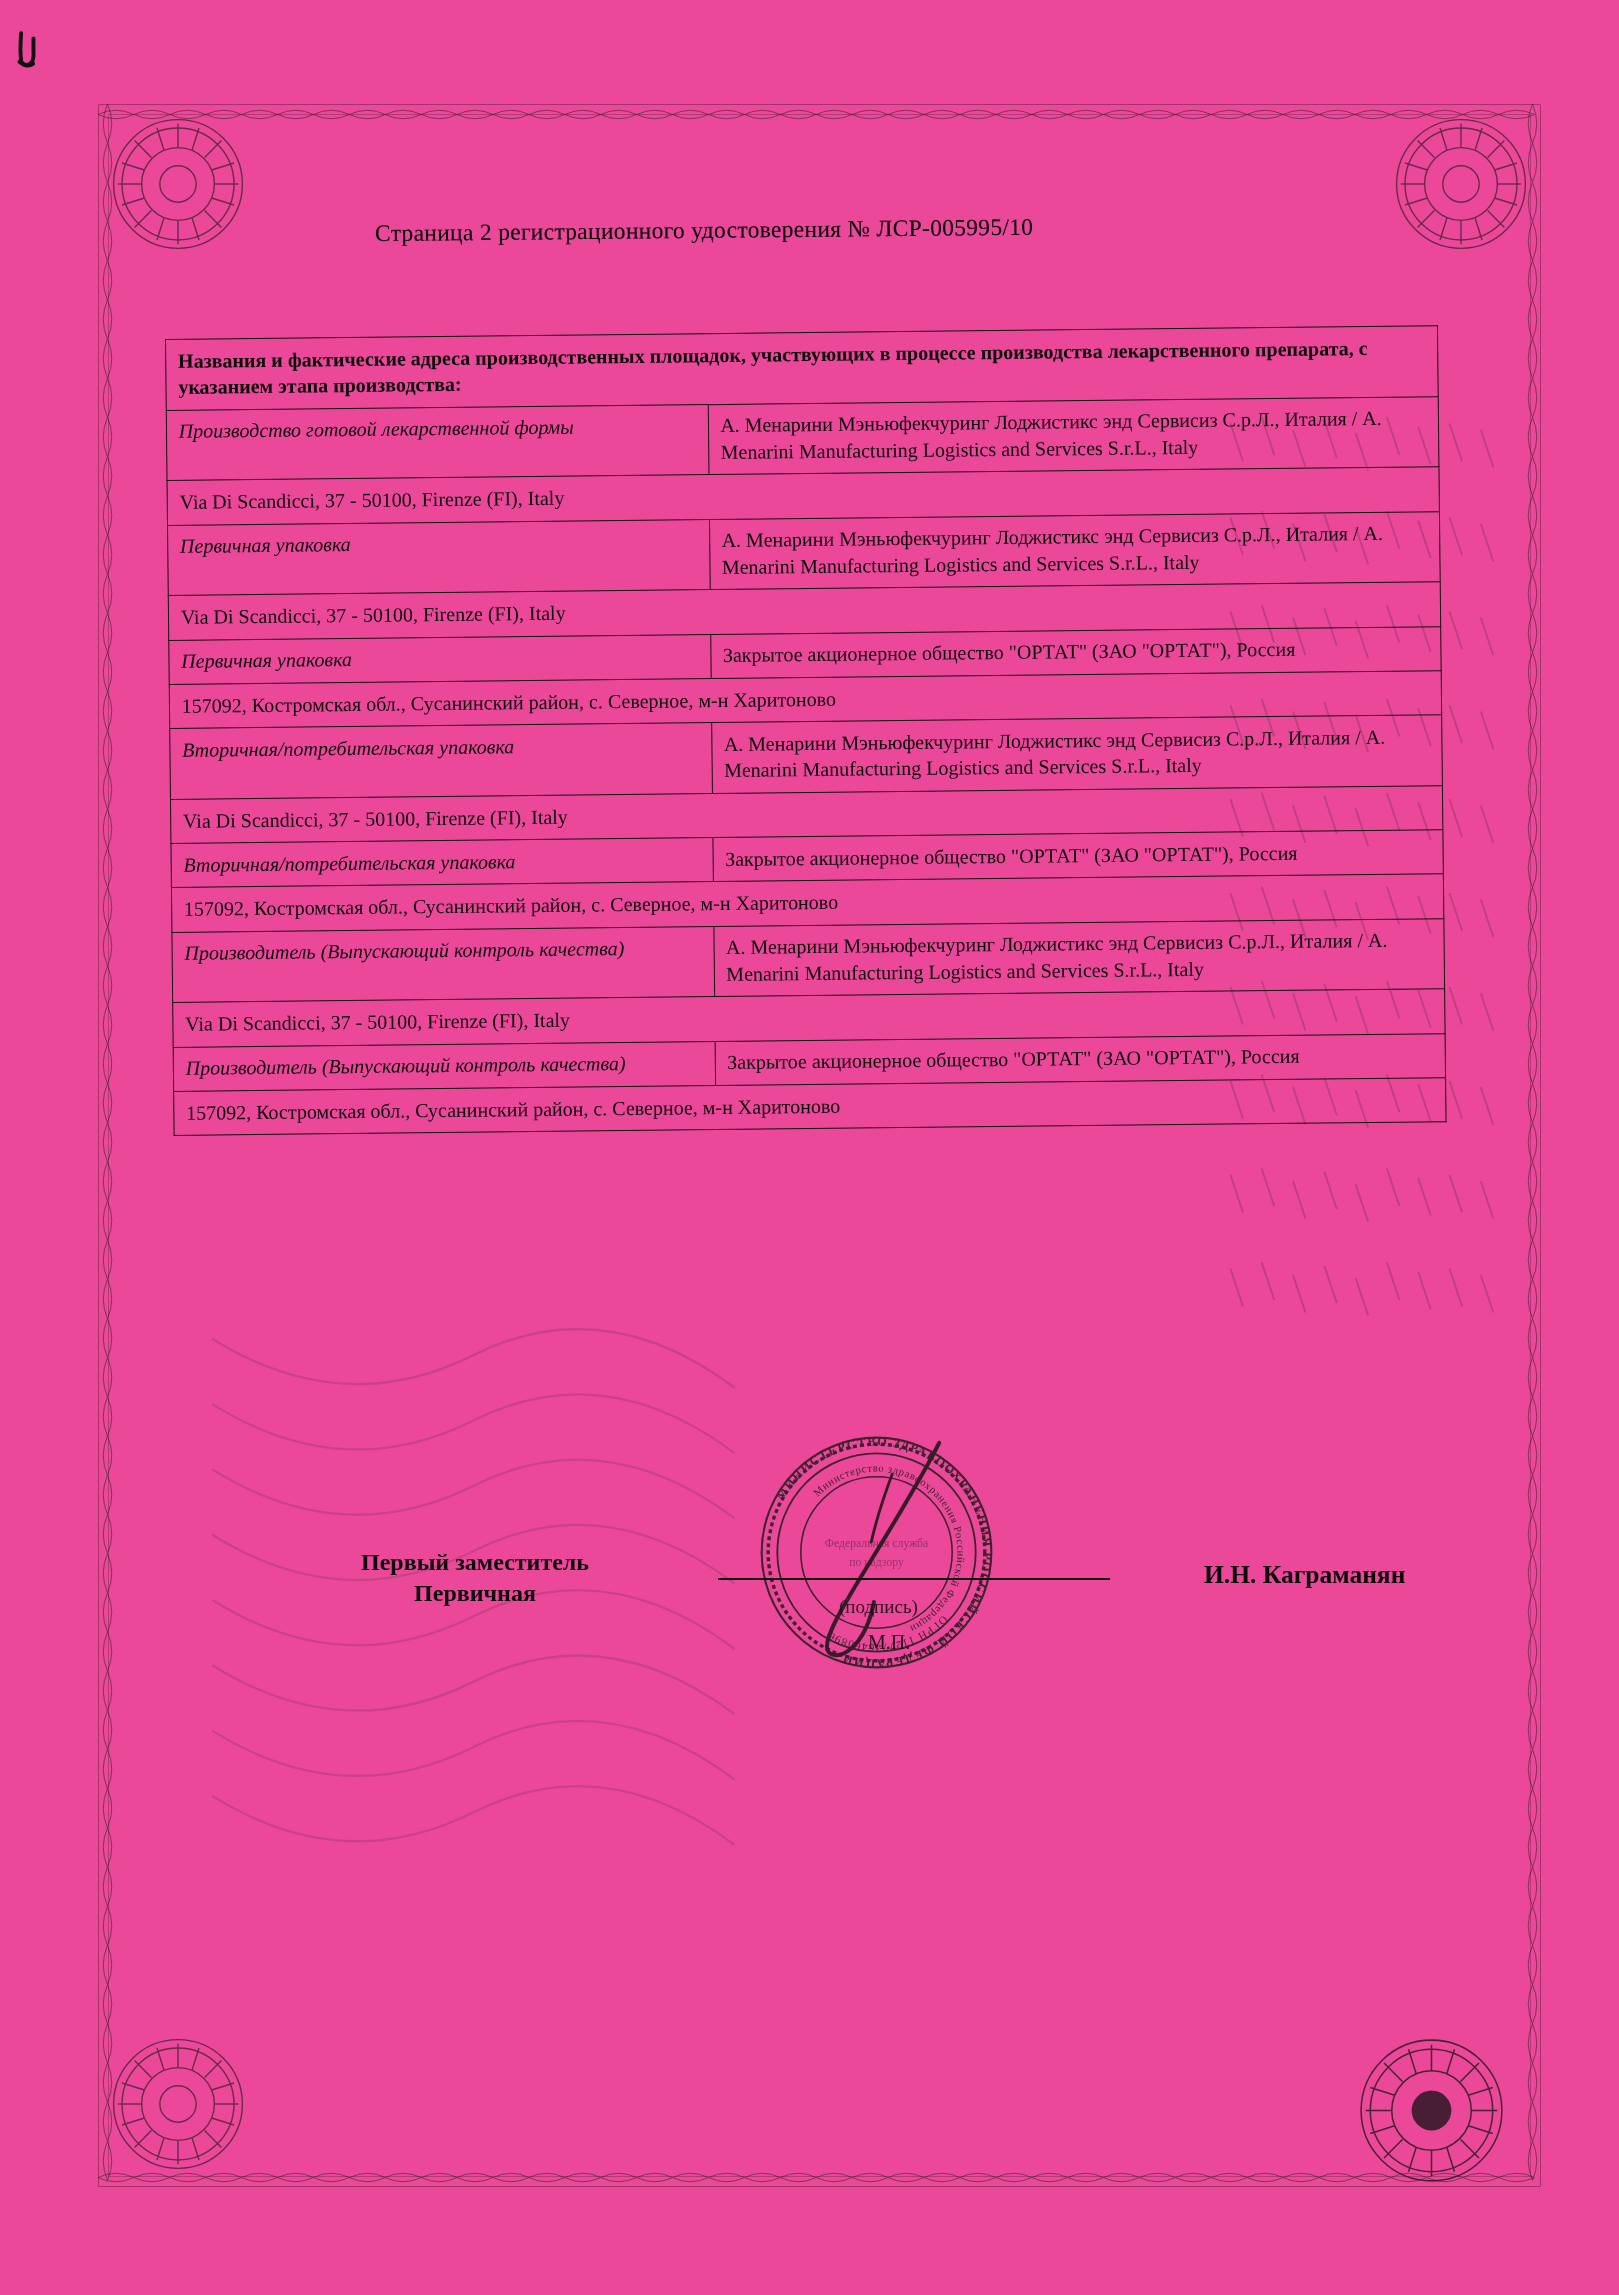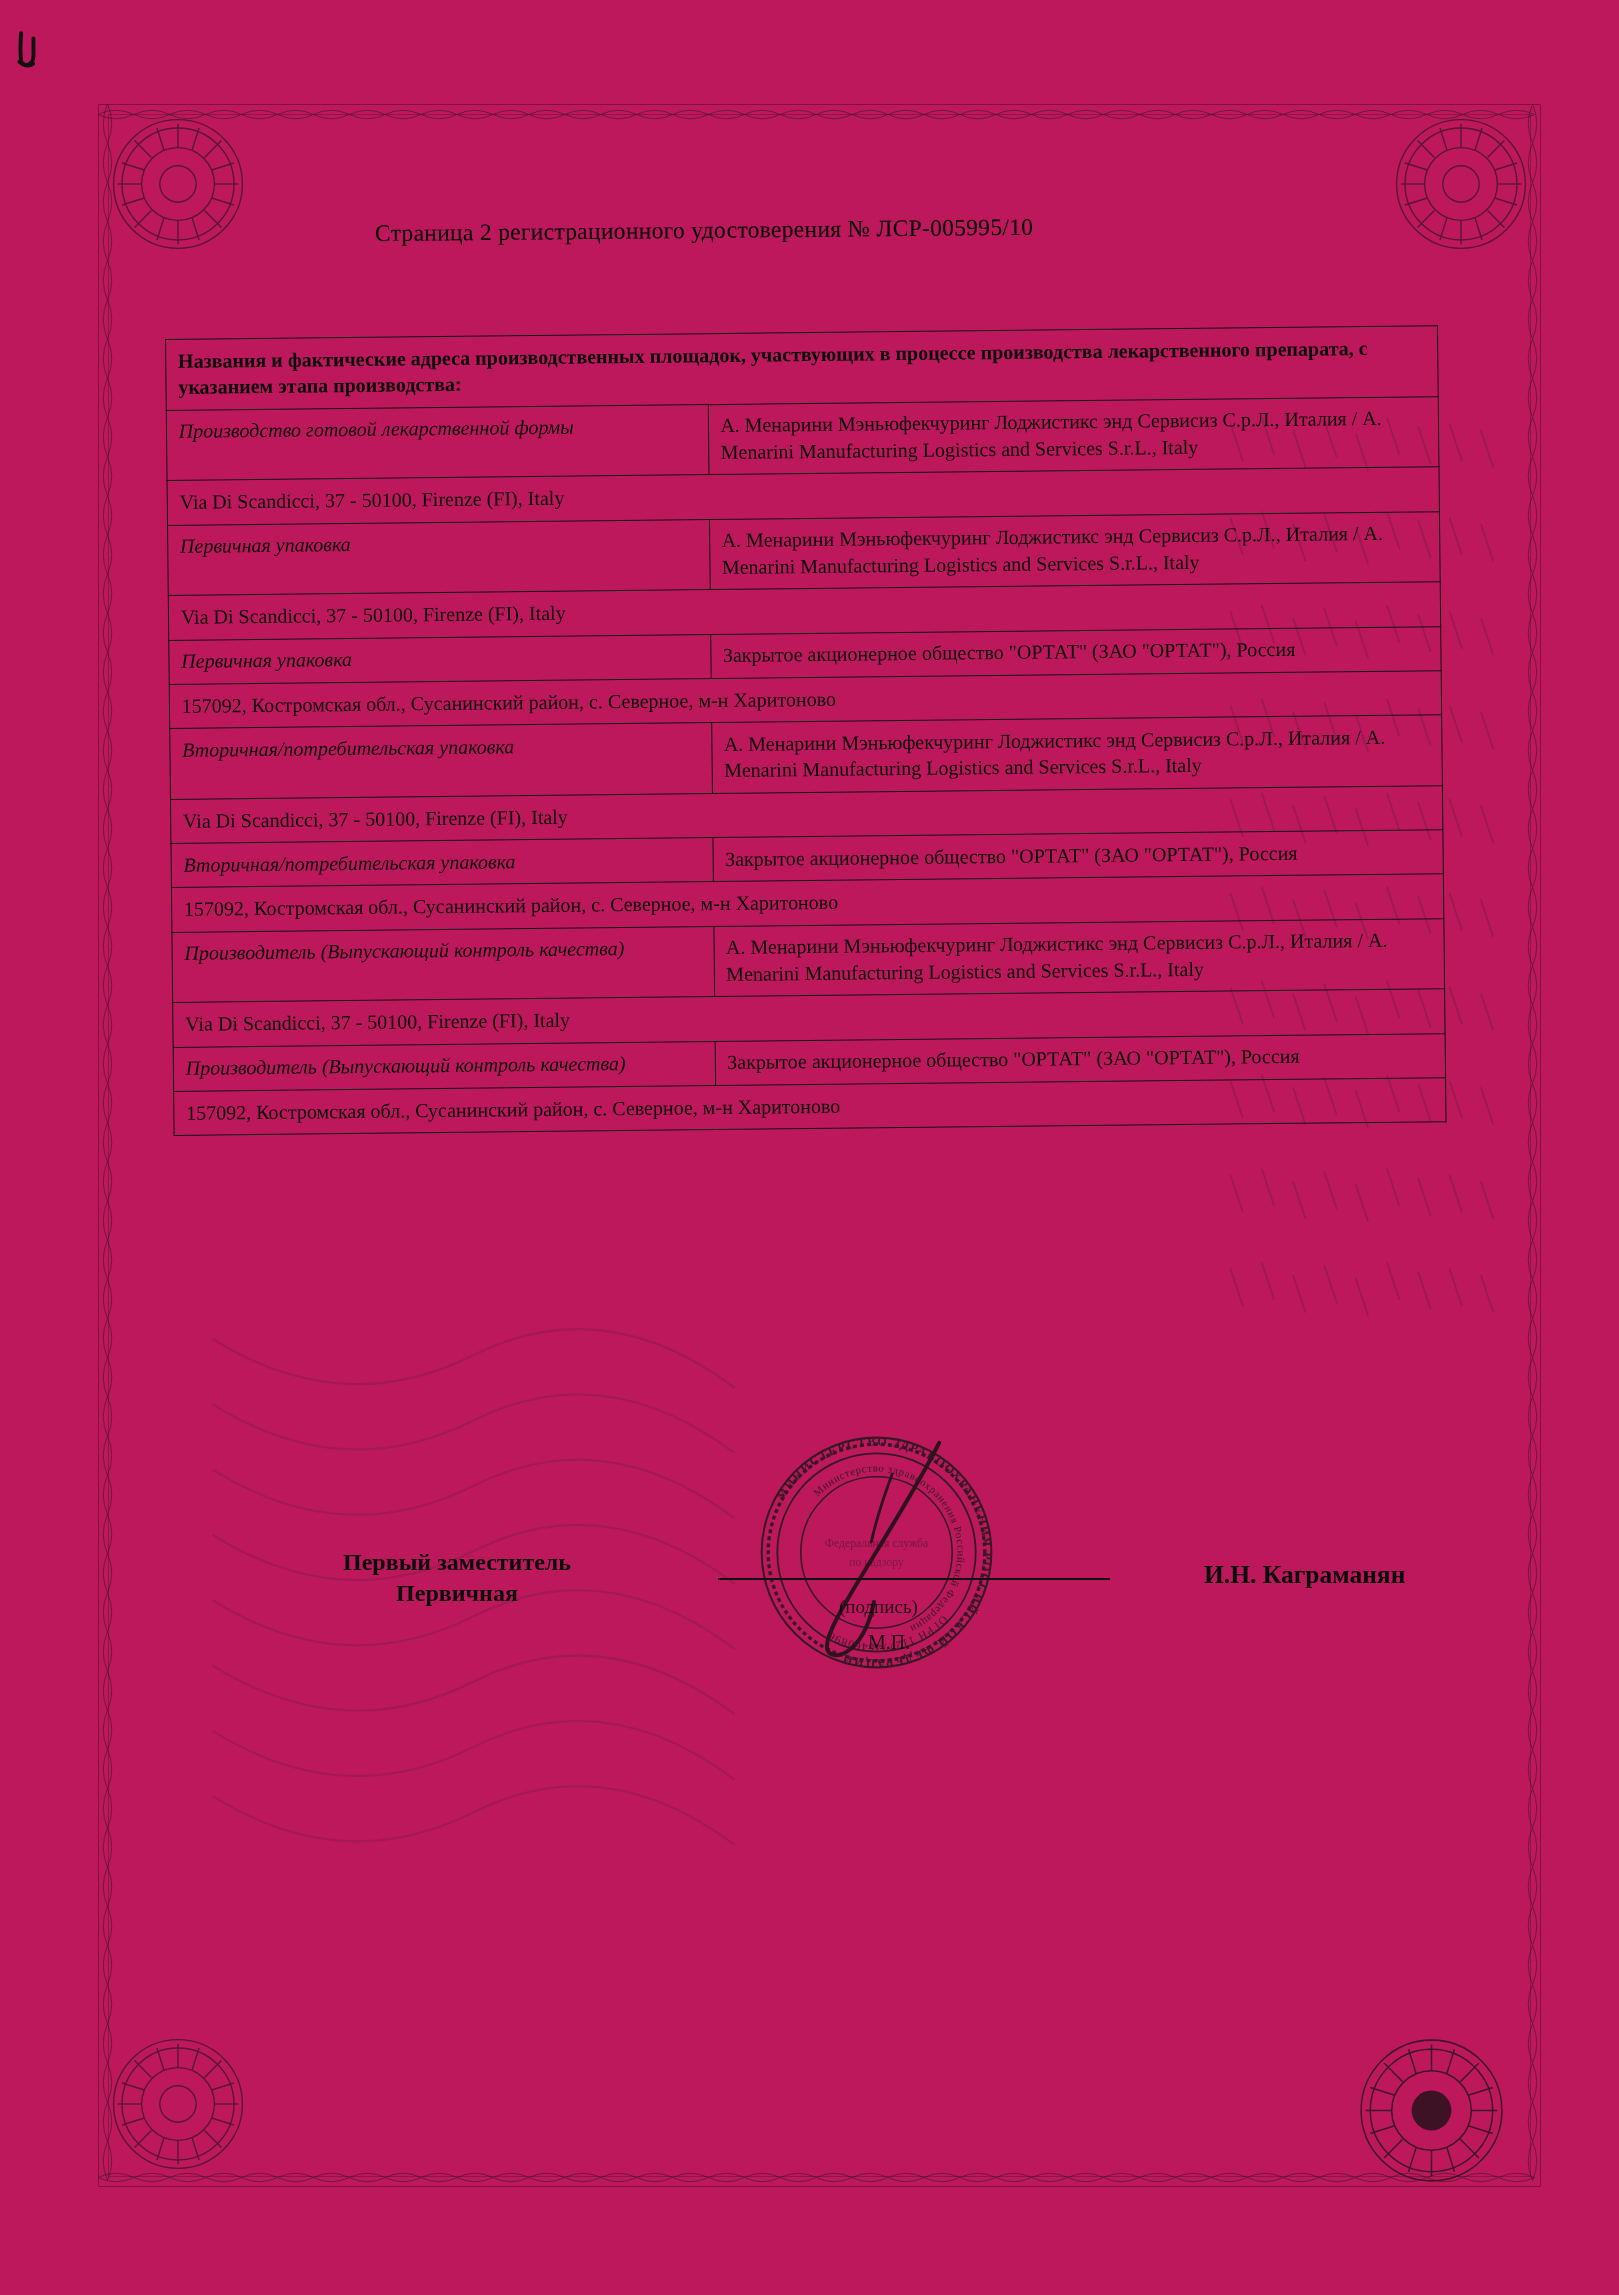--- a/index.html
+++ b/index.html
@@ -12,21 +12,21 @@
     position: relative;
     font-family: "Liberation Serif", "DejaVu Serif", serif;
     color: #0a0a0a;
     overflow: hidden;
   }
 
   
   #scan-page {
     position: absolute;
     inset: 0;
-    background: #be185d;
+    background: #ec4899;
   }
   
   #scan-noise {
     position: absolute; inset: 0;
     pointer-events: none;
     opacity: .5;
     background-image:
       radial-gradient(circle at 12% 31%, rgba(0,0,0,.05) 0 0.7px, transparent 0.7px),
       radial-gradient(circle at 44% 68%, rgba(0,0,0,.045) 0 0.7px, transparent 0.7px),
       radial-gradient(circle at 77% 22%, rgba(0,0,0,.04) 0 0.7px, transparent 0.7px),
@@ -116,21 +116,21 @@
   td.addr  { font-size: 20px; padding-top: 11.8px; padding-bottom: 11.8px; }
 
   
   #signature-block {
     position: absolute;
     left: 0; top: 1534px;
     width: 1619px; height: 144px;
   }
   #signer-title {
     position: absolute;
-    left: 307px; top: 13px;
+    left: 325px; top: 13px;
     width: 300px;
     text-align: center;
     font-weight: bold;
     font-size: 24px;
     line-height: 1.28;
   }
   #signature-rule {
     position: absolute;
     left: 718px; top: 44px;
     width: 392px; height: 0;

